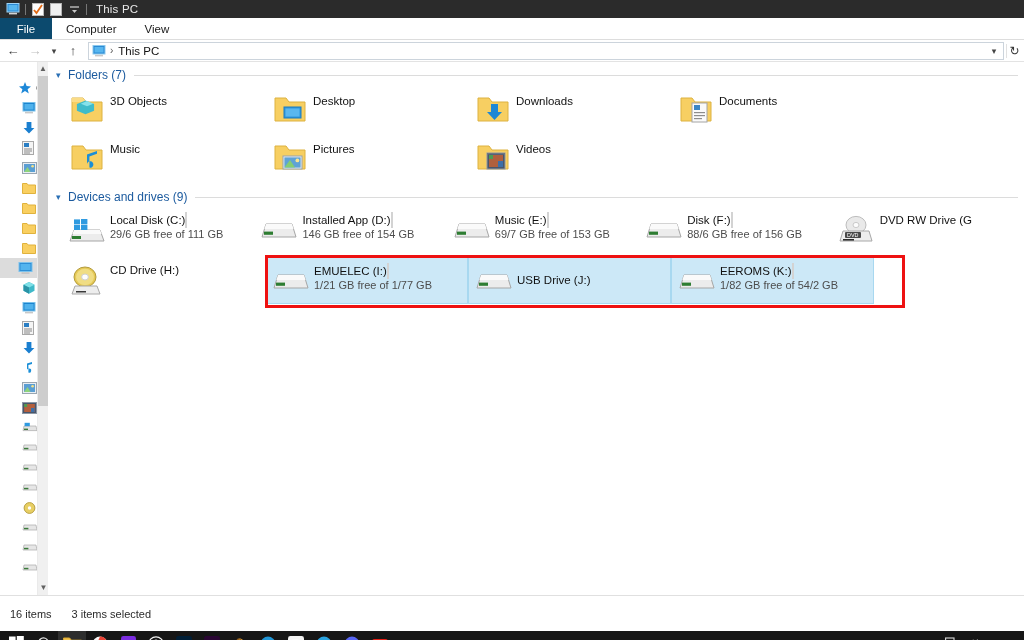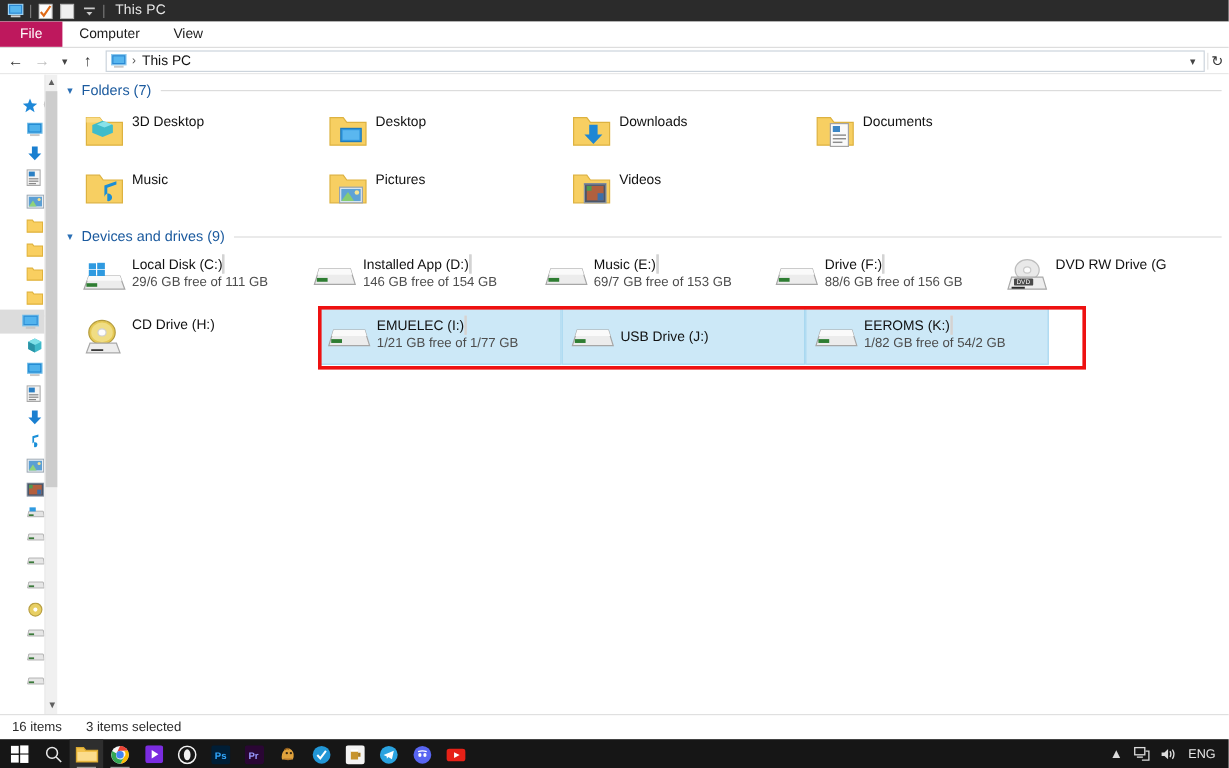--- a/index.html
+++ b/index.html
@@ -15,21 +15,21 @@
     height:18px; background:#2b2b2b; display:flex; align-items:center;
     padding-left:4px; gap:0px;
   }
   .tb-icon { width:18px; height:16px; display:flex; align-items:center; justify-content:center; }
   .tb-sep { width:1px; height:11px; background:#777; margin:0 3px; }
   .tb-title { color:#e8e8e8; font-size:11.5px; margin-left:6px; letter-spacing:.2px; }
 
   
   .ribbon { height:22px; background:#fff; display:flex; align-items:stretch;
             border-bottom:1px solid #ddd; }
-  .tab-file { background:#be185d; color:#fff; width:52px;
+  .tab-file { background:#0c4a6e; color:#fff; width:52px;
               display:flex; align-items:center; justify-content:center; font-size:11.5px;}
   .tab { padding:0 14px; display:flex; align-items:center; font-size:11.5px; color:#1a1a1a; }
 
   
   .addrbar { height:22px; display:flex; align-items:center; gap:0;
              border-bottom:1px solid #e3e3e3; background:#fff; padding:0 2px; }
   .navbtn { width:22px; height:20px; display:flex; align-items:center; justify-content:center;
             font-size:13px; color:#3a3a3a; }
   .navbtn.dim { color:#c0c0c0; }
   .navbtn.sm { width:16px; font-size:9px; color:#444; }
@@ -81,21 +81,21 @@
 
   .drvrow { display:flex; padding-left:14px; }
 
   
   .annot {
     position:absolute; border:3px solid #ee1111; pointer-events:none;
   }
 
   
   .statusbar {
-    height:21px; border-top:1px solid #e0e0e0; display:flex; align-items:center;
+    height:36px; border-top:1px solid #e0e0e0; display:flex; align-items:center;
     padding-left:10px; gap:20px; background:#fff;
   }
   .status-txt { font-size:11px; color:#2b2b2b; }
 
   
   .taskbar {
     height:25px; background:#161616; display:flex; align-items:center; padding-left:2px;
   }
   .tbtn { width:28px; height:25px; display:flex; align-items:center; justify-content:center;
           position:relative; }
@@ -356,21 +356,21 @@
       <div class="tilegrid">
         <div class="tile folder">
           <span class="tile-ico">
             <svg width="34" height="30" viewBox="0 0 34 30">
                 <path d="M2 4 H13 L16 8 H32 V27 H2 Z" fill="#f7cf62" stroke="#ddb240"></path>
                 <path d="M2 4 H13 L16 8 H2 Z" fill="#fbdc86"></path>
                 <path d="M16 11 L27 15.5 V24 L16 28.5 L5 24 V15.5 Z" fill="#3fbcca" transform="translate(3,-2) scale(0.78)"></path>
                 <path d="M18 9 L26 12.4 L18 15.8 L10 12.4 Z" fill="#86e2ea" transform="translate(3,0) scale(0.78)"></path>
               </svg>
           </span>
-          <span class="tile-body"><span class="tile-name">3D Desktop</span></span>
+          <span class="tile-body"><span class="tile-name">3D Objects</span></span>
         </div>
         <div class="tile folder">
           <span class="tile-ico">
             <svg width="34" height="30" viewBox="0 0 34 30">
                 <path d="M2 4 H13 L16 8 H32 V27 H2 Z" fill="#f7cf62" stroke="#ddb240"></path>
                 <rect x="11" y="13" width="17" height="11" fill="#2f96dd" stroke="#1f7cbd"></rect>
                 <rect x="12.5" y="14.5" width="14" height="8" fill="#5ab7ef"></rect>
               </svg>
           </span>
           <span class="tile-body"><span class="tile-name">Desktop</span></span>
@@ -488,21 +488,21 @@
         </div>
         <div class="tile">
           <span class="tile-ico">
             <svg width="38" height="22" viewBox="0 0 38 22">
                 <path d="M6 4 H32 L36 17 H2 Z" fill="#ececec" stroke="#a6a6a6"></path>
                 <path d="M6 4 H32 L33.6 9 H4.4 Z" fill="#fafafa"></path>
                 <rect x="4" y="11.6" width="9" height="3.2" fill="#2e7d32"></rect>
               </svg>
           </span>
           <span class="tile-body">
-            <span class="tile-name">Drive (F:)</span>
+            <span class="tile-name">Disk (F:)</span>
             <span class="tile-bar"><span class="tile-fill" style="width:44%;background:#27a0da;"></span></span>
             <span class="tile-free">88/6 GB free of 156 GB</span>
           </span>
         </div>
         <div class="tile">
           <span class="tile-ico">
             <svg width="38" height="34" viewBox="0 0 38 34">
                 <ellipse cx="18" cy="11" rx="10" ry="8.6" fill="#e9e9e9" stroke="#bdbdbd"></ellipse>
                 <ellipse cx="18" cy="11" rx="3" ry="2.6" fill="#fcfcfc" stroke="#cacaca"></ellipse>
                 <path d="M5 17 H31 L34 27 H2 Z" fill="#ededed" stroke="#a8a8a8"></path>

